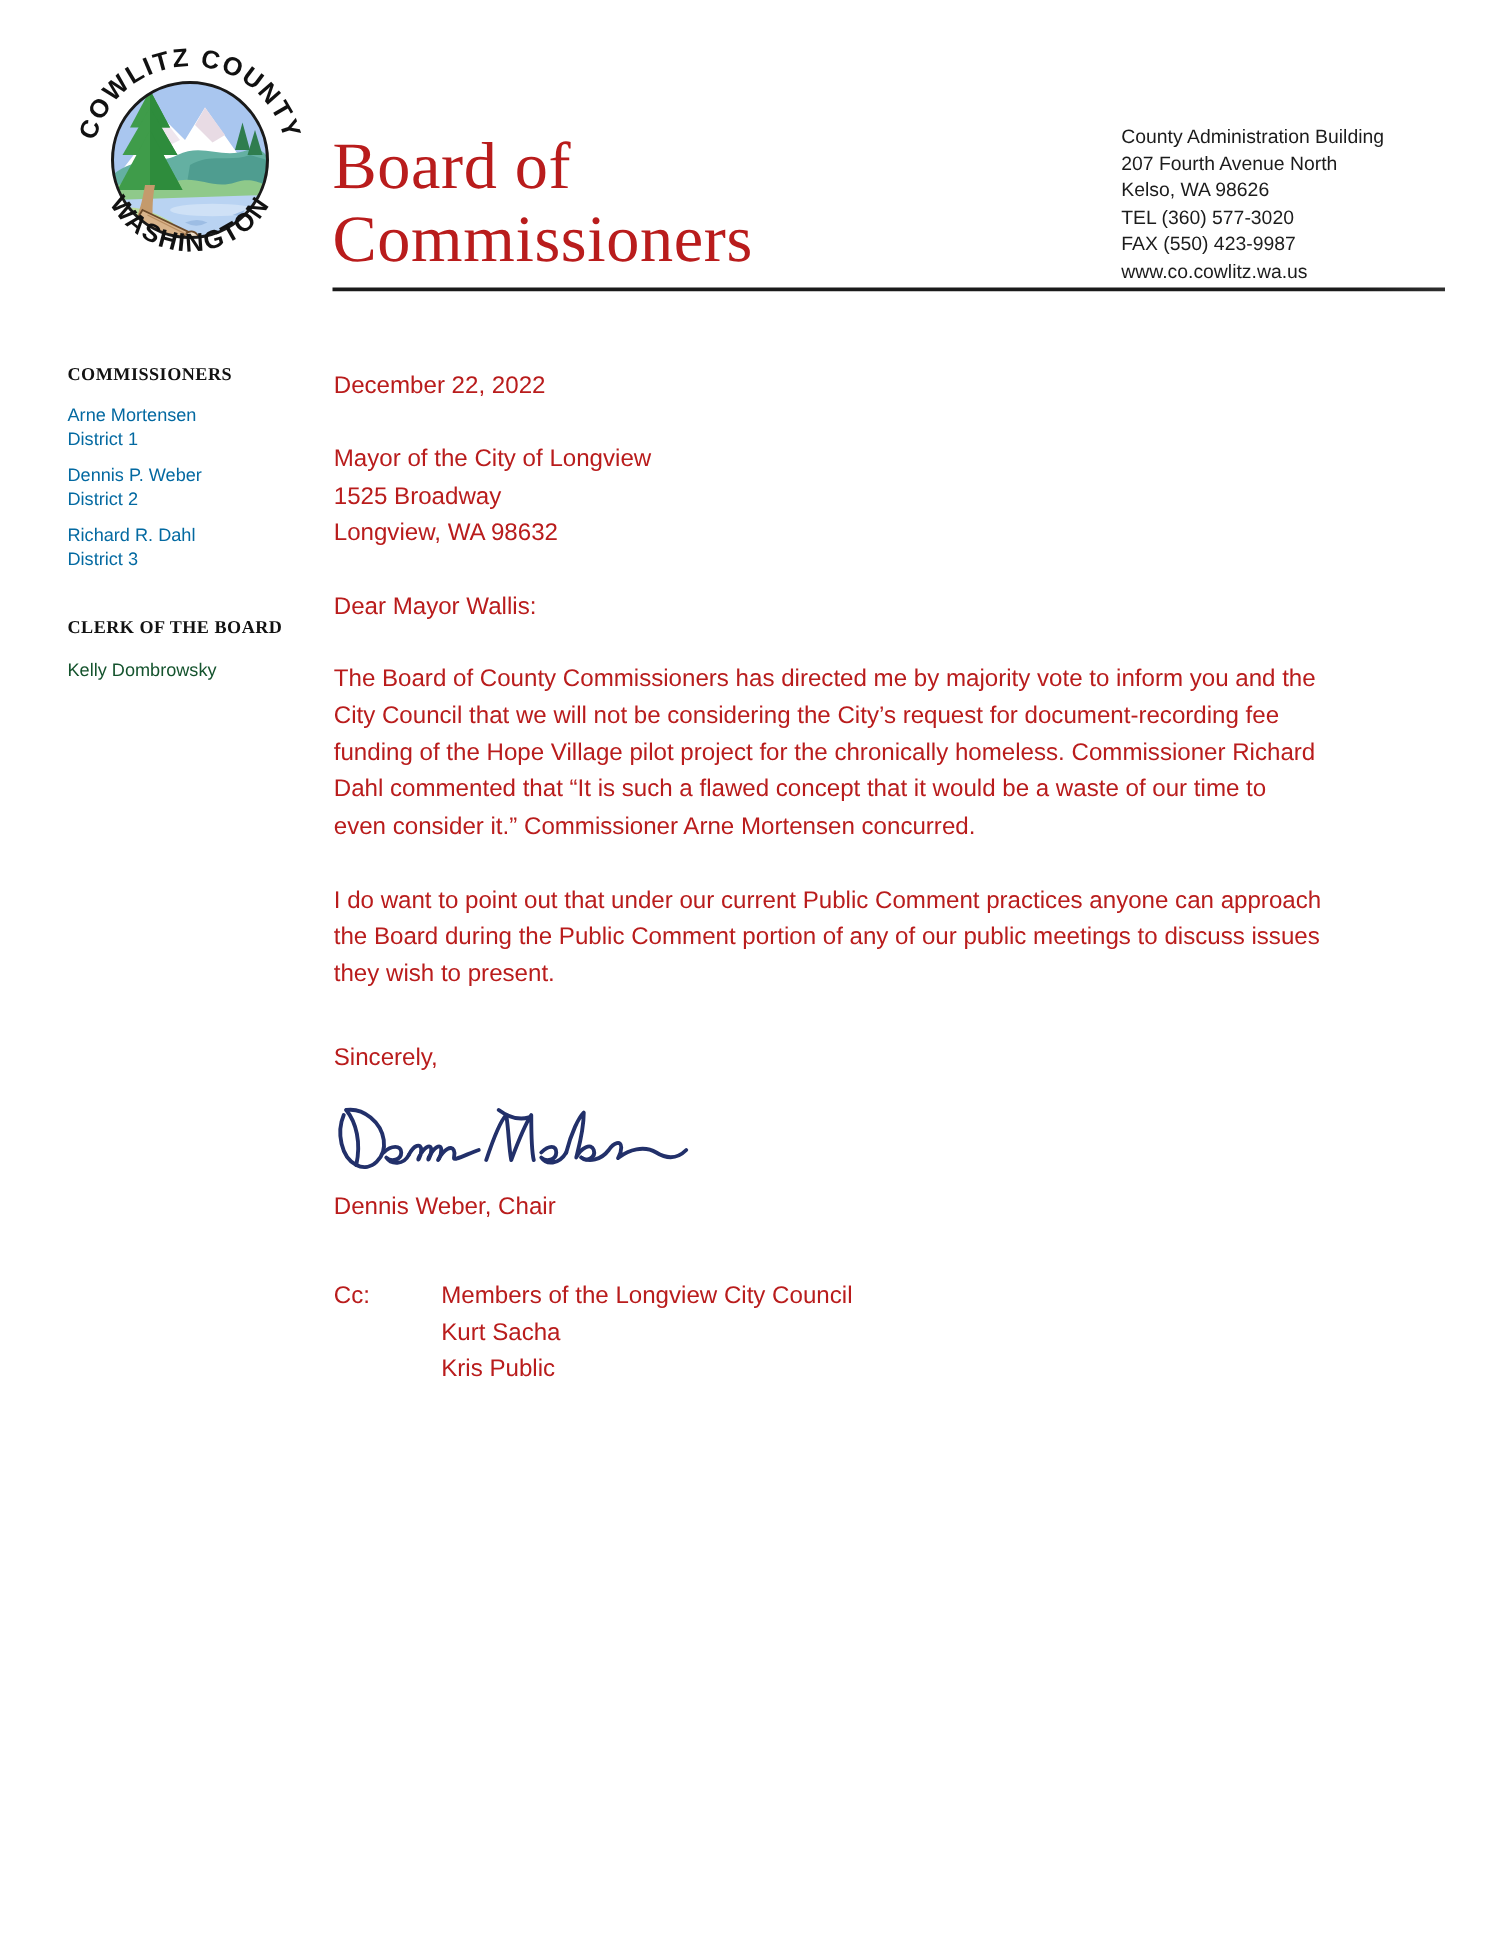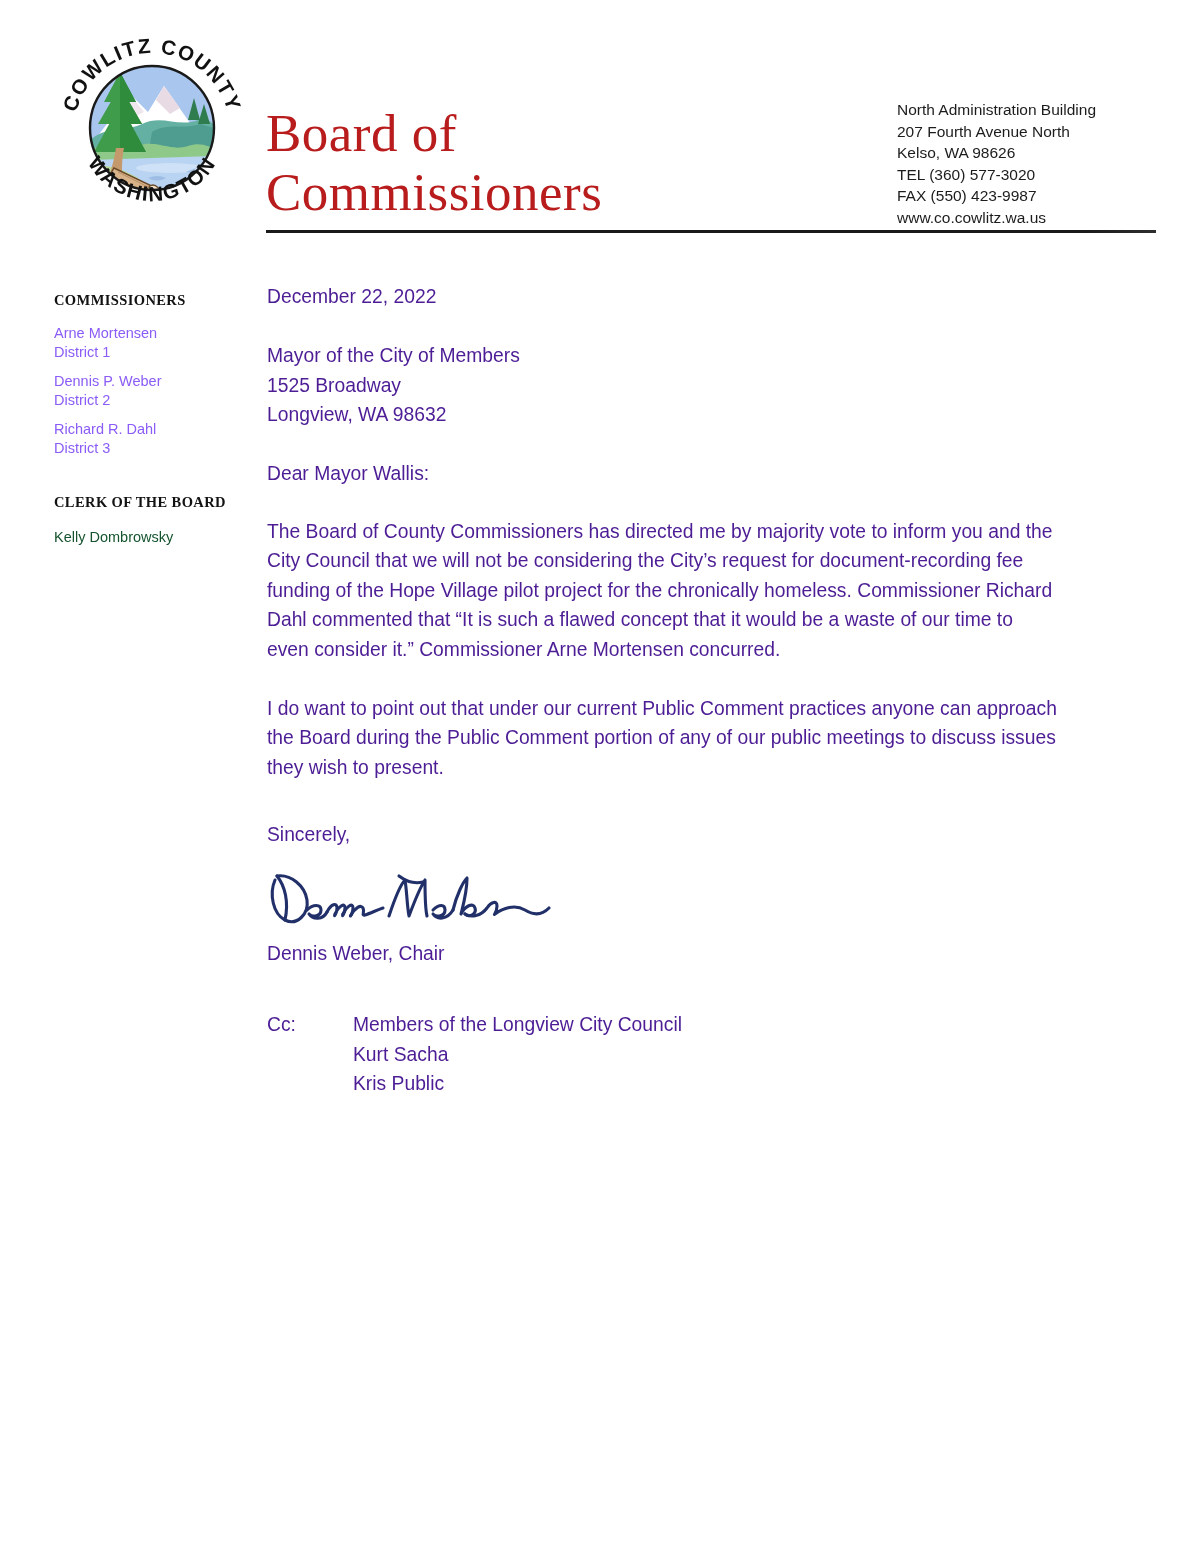--- a/index.html
+++ b/index.html
@@ -80,44 +80,44 @@
     font-size: 14.5px;
     letter-spacing: 0.4px;
     color: #121212;
     white-space: nowrap;
   }
   .side-group { margin-top: 15px; }
   .side-person {
     font-family: "Liberation Sans", sans-serif;
     font-size: 14.5px;
     line-height: 18.5px;
-    color: #8b5cf6;
+    color: #0369a1;
     margin-bottom: 11px;
   }
   .side-person .pname { display: block; white-space: nowrap; }
   .side-person .pdist { display: block; white-space: nowrap; }
 
   #clerk-heading { margin-top: 37px; }
   #clerk-name {
     margin-top: 17px;
     font-size: 14.5px;
     line-height: 18.5px;
     color: #14532d;
     white-space: nowrap;
   }
 
   
   #letter-body {
     position: absolute;
     left: 267px;
-    top: 282px;
+    top: 294px;
     width: 790px;
     font-size: 19.3px;
     line-height: 29.4px;
-    color: #4c1d95;
+    color: #b91c1c;
   }
   #letter-date { white-space: nowrap; }
 
   #recipient-block { margin-top: 30px; }
   #recipient-block .rline { display: block; white-space: nowrap; }
 
   #salutation { margin-top: 29px; }
 
   .body-para { margin-top: 30px; text-align: left; }
   #para-1 { margin-top: 29px; }
@@ -210,21 +210,21 @@
       </text>
     </svg>
   </div>
 
   <div id="org-title">
     <span class="tline">Board of</span>
     <span class="tline">Commissioners</span>
   </div>
 
   <div id="contact-block">
-    <span class="cline">North Administration Building</span>
+    <span class="cline">County Administration Building</span>
     <span class="cline">207 Fourth Avenue North</span>
     <span class="cline">Kelso, WA 98626</span>
     <span class="cline">TEL (360) 577-3020</span>
     <span class="cline">FAX (550) 423-9987</span>
     <span class="cline">www.co.cowlitz.wa.us</span>
   </div>
 
   <div id="header-rule"></div>
 </div>
 
@@ -249,21 +249,21 @@
 
   <div class="side-heading" id="clerk-heading">CLERK OF THE BOARD</div>
   <div id="clerk-name">Kelly Dombrowsky</div>
 </div>
 
 <div id="letter-body">
 
   <div id="letter-date">December 22, 2022</div>
 
   <div id="recipient-block">
-    <span class="rline">Mayor of the City of Members</span>
+    <span class="rline">Mayor of the City of Longview</span>
     <span class="rline">1525 Broadway</span>
     <span class="rline">Longview, WA  98632</span>
   </div>
 
   <div id="salutation">Dear Mayor Wallis:</div>
 
   <p class="body-para" id="para-1">The Board of County Commissioners has directed me by majority vote to inform you and the City Council that we will not be considering the City’s request for document-recording fee funding of the Hope Village pilot project for the chronically homeless. Commissioner Richard Dahl commented that “It is such a flawed concept that it would be a waste of our time to even consider it.” Commissioner Arne Mortensen concurred.</p>
   <p class="body-para" id="para-2">I do want to point out that under our current Public Comment practices anyone can approach the Board during the Public Comment portion of any of our public meetings to discuss issues they wish to present.</p>
 
   <div id="closing">Sincerely,</div>

